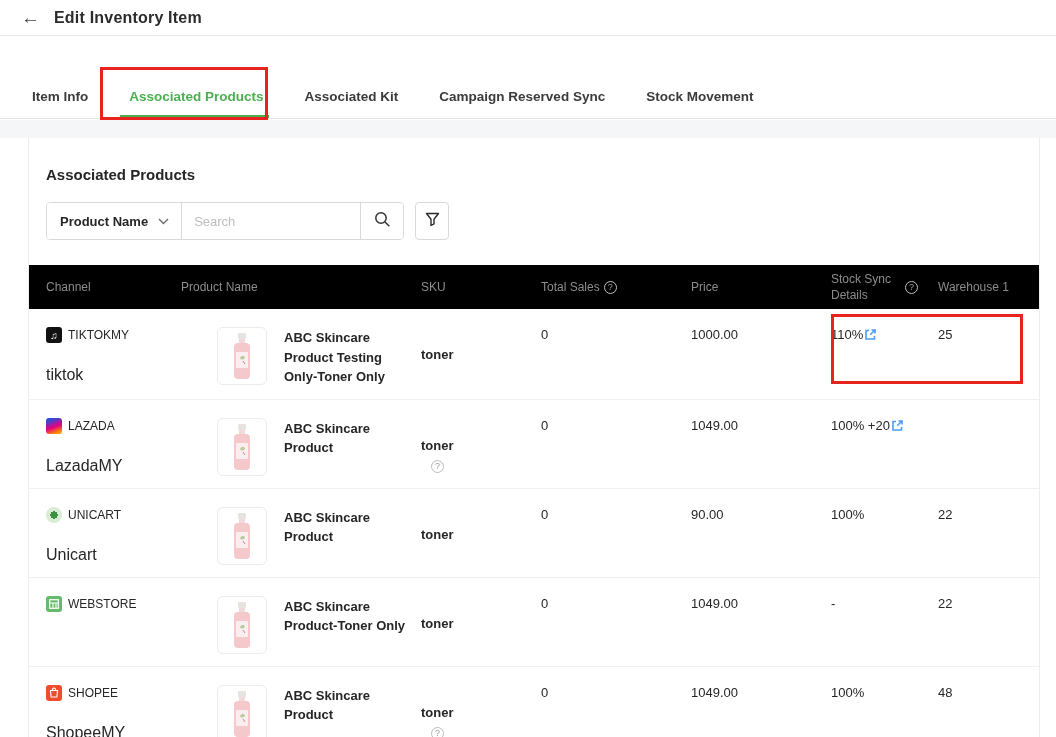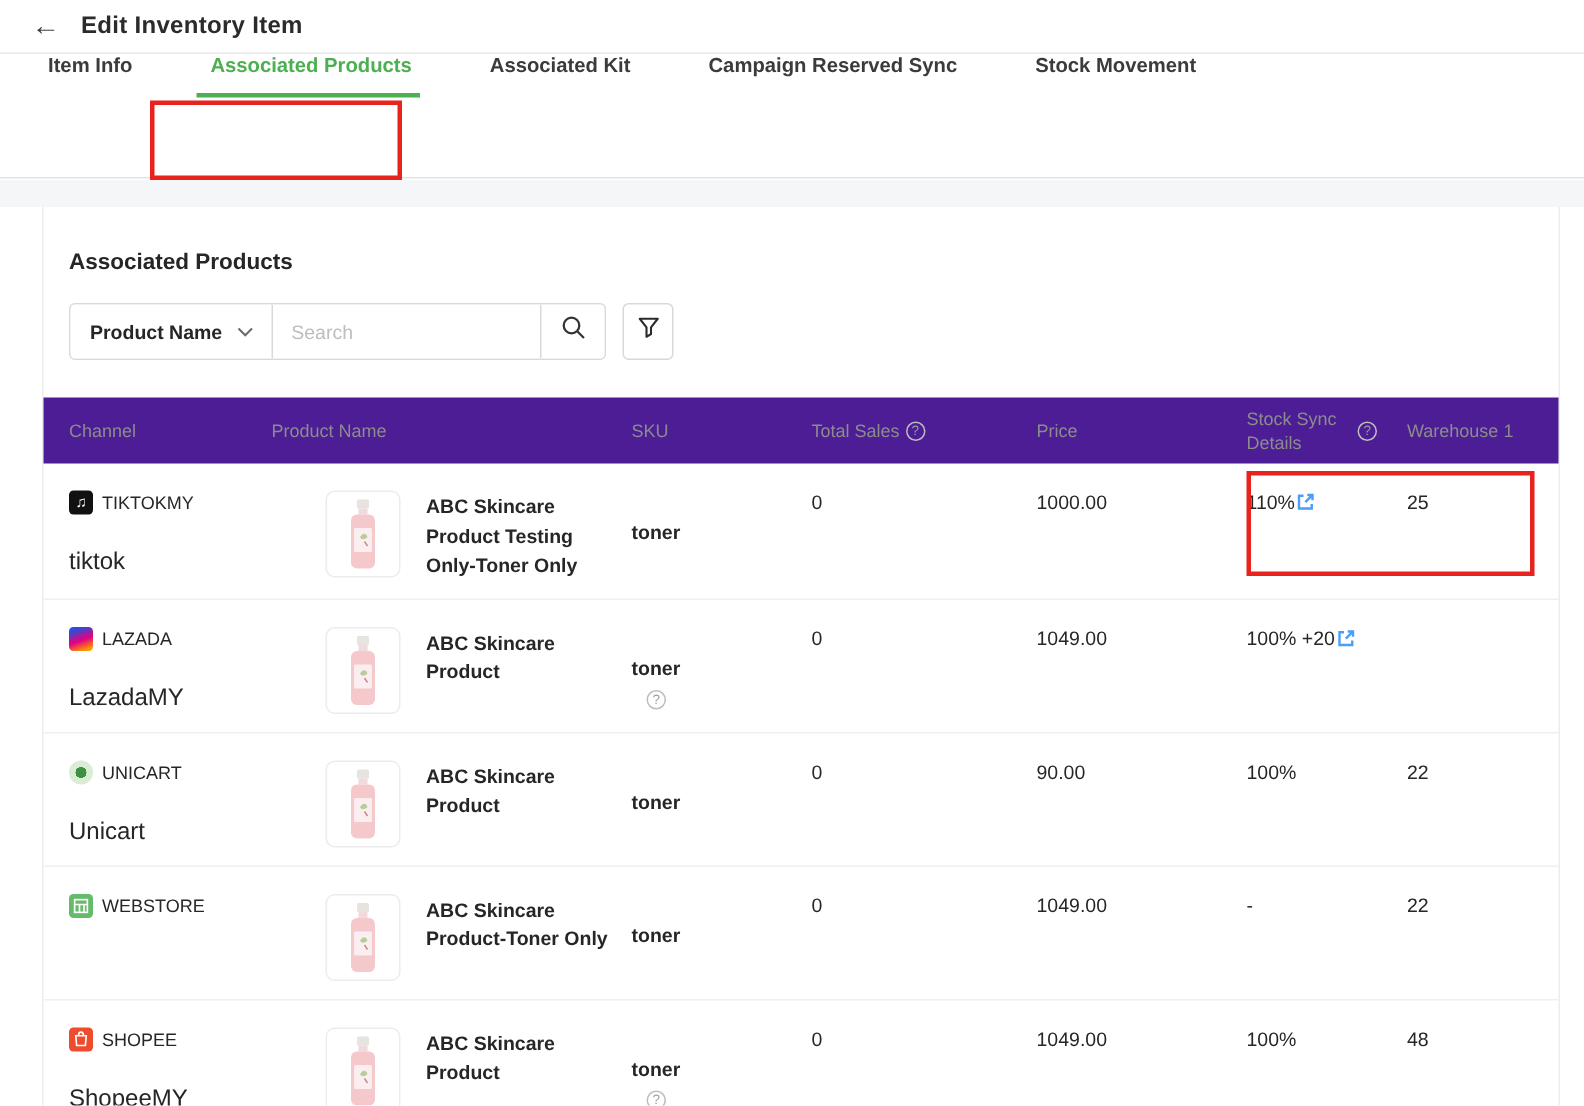--- a/index.html
+++ b/index.html
@@ -8,22 +8,22 @@
   .page { position:relative; width:1056px; height:737px; }
 
   
   .top-header { display:flex; align-items:center; gap:14px; height:36px;
     padding-left:21px; border-bottom:1px solid #e9e9e9; }
   .back-arrow { font-size:19px; color:#3c3c3c; cursor:pointer; line-height:1; }
   .page-title { font-size:16px; font-weight:700; color:#2b2b2b; letter-spacing:.2px; }
 
   
   .tabs-bar { position:absolute; top:36px; left:0; right:0; height:83px;
-    border-bottom:1px solid #e4e4e4; display:flex; align-items:flex-start;
-    padding:0 0 14px 32px; gap:52px; background:#fff; }
+    border-bottom:1px solid #e4e4e4; display:flex; align-items:flex-end;
+    padding:0 0 14px 32px; gap:41px; background:#fff; }
   .tab { font-size:13.5px; font-weight:700; color:#3b3b3b; cursor:pointer; position:relative; white-space:nowrap; }
   .tab.active { color:#4caf50; }
   .tab.active::after { content:""; position:absolute; left:-9px; right:-5px; bottom:-14px;
     height:3px; background:#4caf50; }
 
   
   .band { position:absolute; top:120px; left:0; right:0; height:18px; background:#f5f6f8; }
 
   
   .card { position:absolute; top:138px; left:28px; width:1012px; bottom:0; background:#fff;
@@ -39,21 +39,21 @@
   .search-input { width:178px; border:none; outline:none; padding:0 12px; font-size:13px;
     font-family:"Liberation Sans",sans-serif; color:#262626; }
   .search-input::placeholder { color:#bdbdbd; }
   .search-btn { width:43px; display:flex; align-items:center; justify-content:center;
     border-left:1px solid #d9d9d9; cursor:pointer; background:#fff; }
   .filter-btn { width:34px; height:38px; margin-left:11px; border:1px solid #d9d9d9; border-radius:4px;
     display:flex; align-items:center; justify-content:center; cursor:pointer; background:#fff; }
 
   
   .grid-row { display:grid; grid-template-columns:152px 240px 120px 150px 140px 107px 103px; }
-  .thead { margin-top:25px; background:#4c1d95; min-height:42px; align-items:center;
+  .thead { margin-top:25px; background:#000000; min-height:42px; align-items:center;
     font-size:12px; color:#8c8c8c; }
   .thead > div { padding:6px 8px 6px 0; display:flex; align-items:center; gap:4px; flex-wrap:wrap; line-height:1.35; }
   .thead > div:first-child { padding-left:17px; }
   .th-wrap { max-width:70px; }
   .help { display:inline-flex; align-items:center; justify-content:center; width:13px; height:13px;
     border:1px solid #bdbdbd; border-radius:50%; font-size:9px; color:#9e9e9e; flex:none; }
   .trow { border-bottom:1px solid #f0f0f0; min-height:73px; align-items:start; font-size:13px; }
   .trow > div { padding:18px 8px 12px 0; }
   .trow > div:first-child { padding-left:17px; }
 

